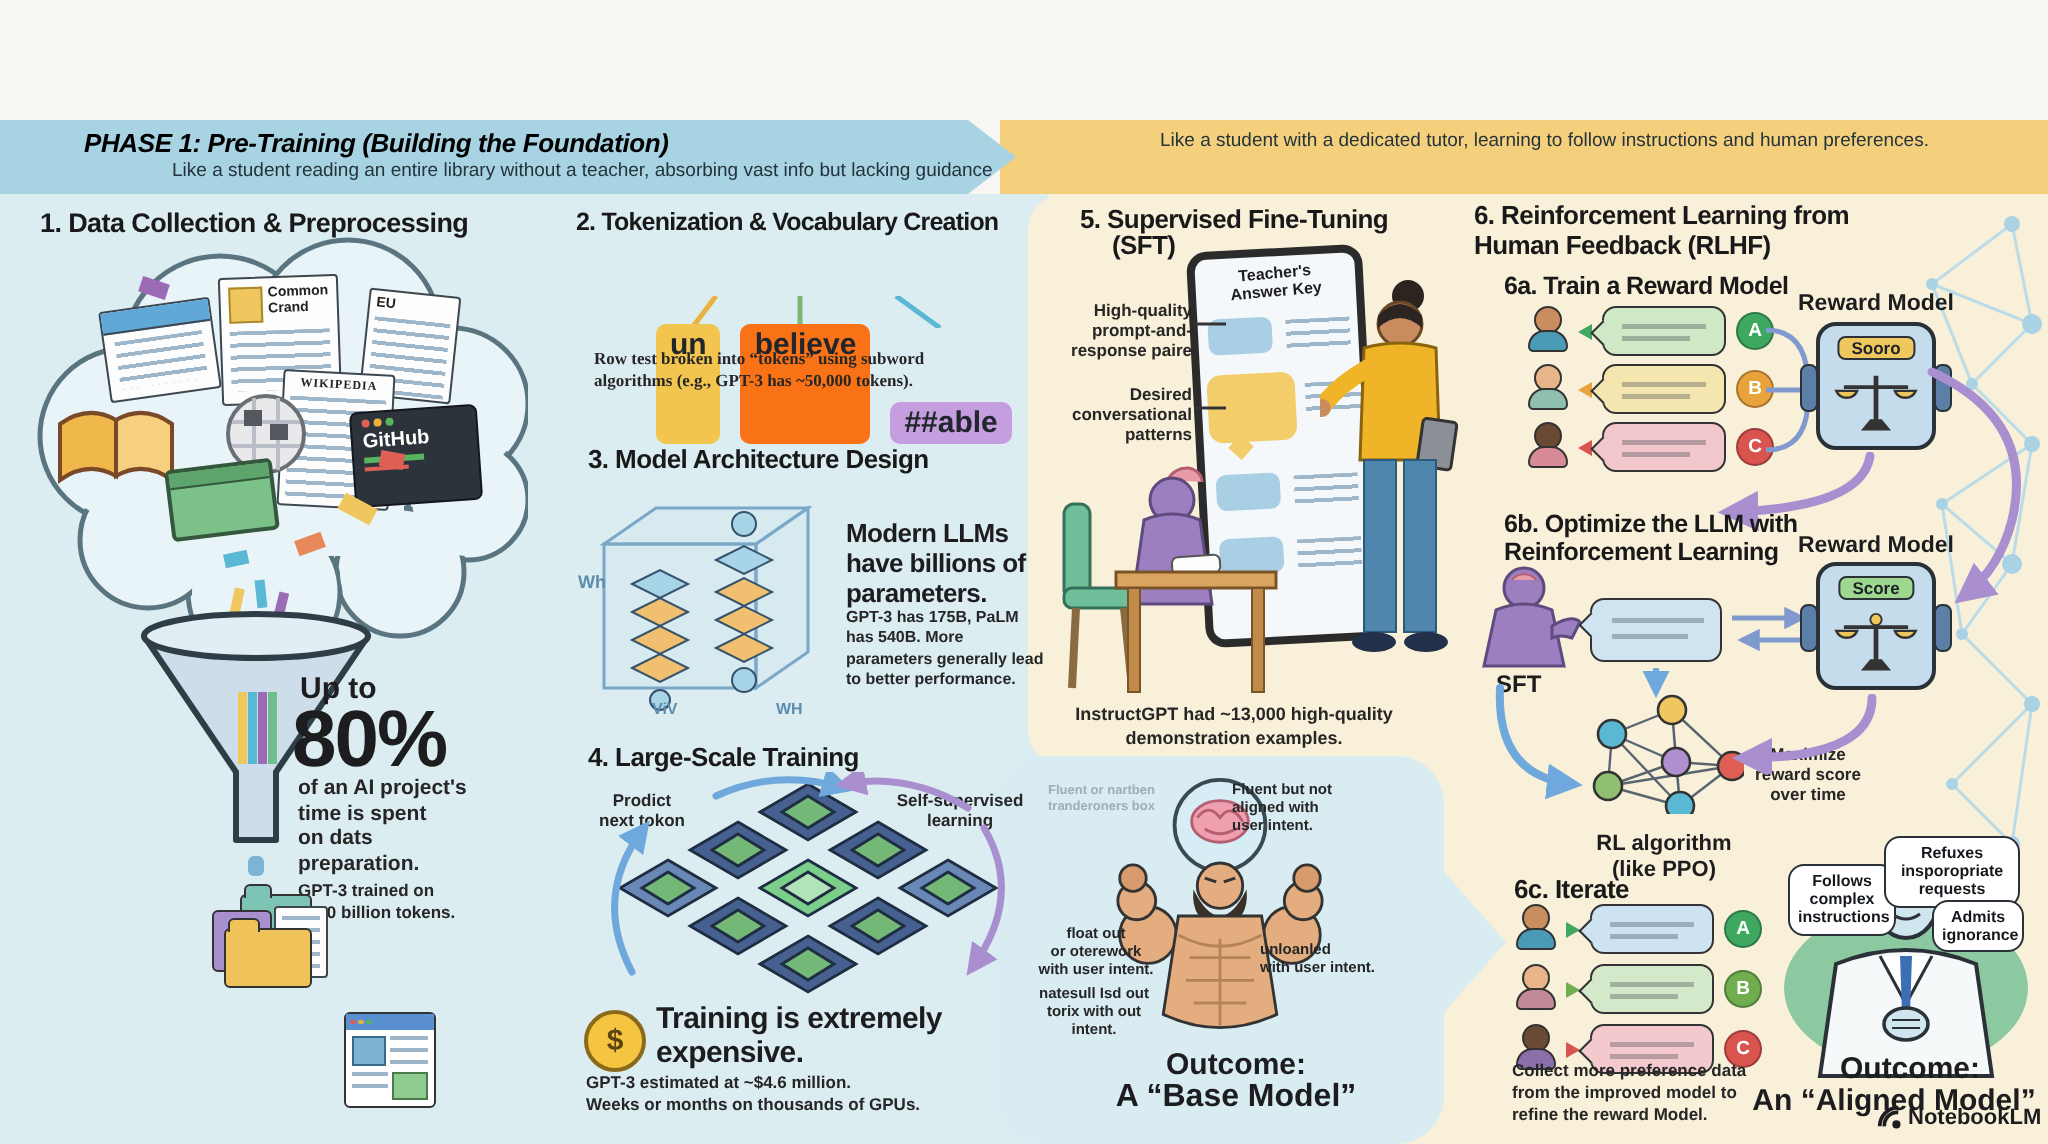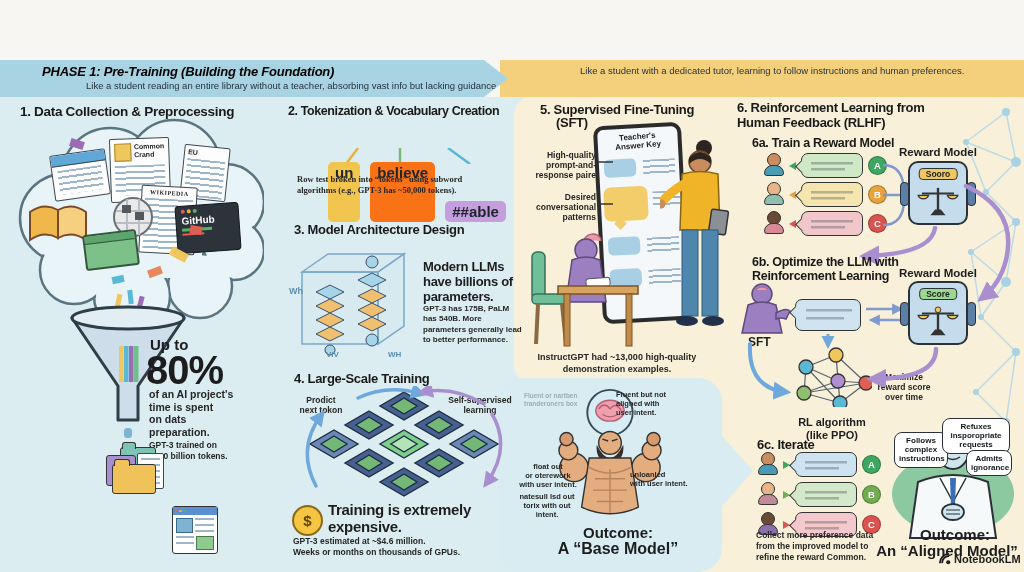--- a/index.html
+++ b/index.html
@@ -570,21 +570,21 @@
     <div class="person" style="--skin:#6b4a35;--shirt:#8a6fa8;">
         <div class="p-head"></div>
         <div class="p-body"></div>
       </div>
     <div class="tri r" style="--c:#d9534f;"></div>
     <div class="fb-bubble" style="background-color:#f4c9cd;"></div>
     <div class="fb-badge" style="background:#d9534f;">C</div>
   </div>
   <div class="abs note pre" style="left:756px;top:530px;font-size:8.5px;line-height:1.3;">Collect more preference data
 from the improved model to
-refine the reward Common.</div>
+refine the reward Model.</div>
 
   <div class="abs" style="left:892px;top:453px;width:122px;height:82px;border-radius:50%;background:#8cc9a0;"></div>
   <svg class="abs" style="left:898px;top:424px" width="110" height="116" viewBox="0 0 110 116">
     <ellipse cx="55" cy="26" rx="16" ry="19" fill="#cfe6ef" stroke="#2b3138" stroke-width="2"></ellipse>
     <circle cx="49" cy="24" r="1.8" fill="#2b3138"></circle>
       <circle cx="61" cy="24" r="1.8" fill="#2b3138"></circle>
     <path d="M48,33 Q55,38 62,33" stroke="#2b3138" stroke-width="1.5" fill="none"></path>
     <path d="M20,58 Q55,44 90,58 L98,114 L12,114 Z" fill="#f6f9fa" stroke="#2b3138" stroke-width="2"></path>
     <path d="M42,54 L55,78 L68,54" fill="#fff" stroke="#2b3138" stroke-width="1.5"></path>
     <polygon points="52,54 58,54 57,82 53,82" fill="#3a6fb5"></polygon>

